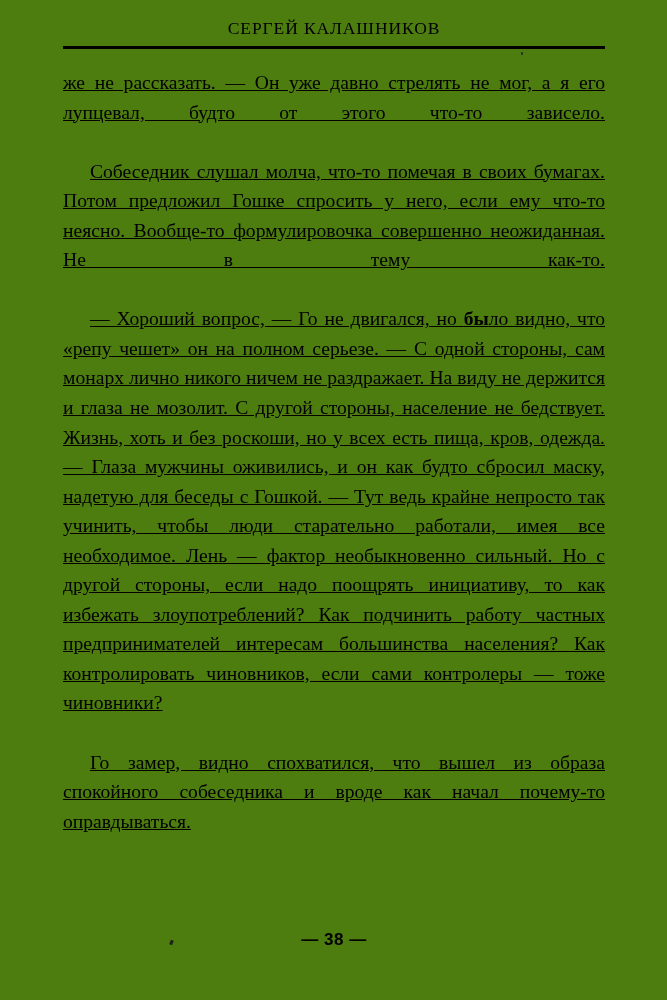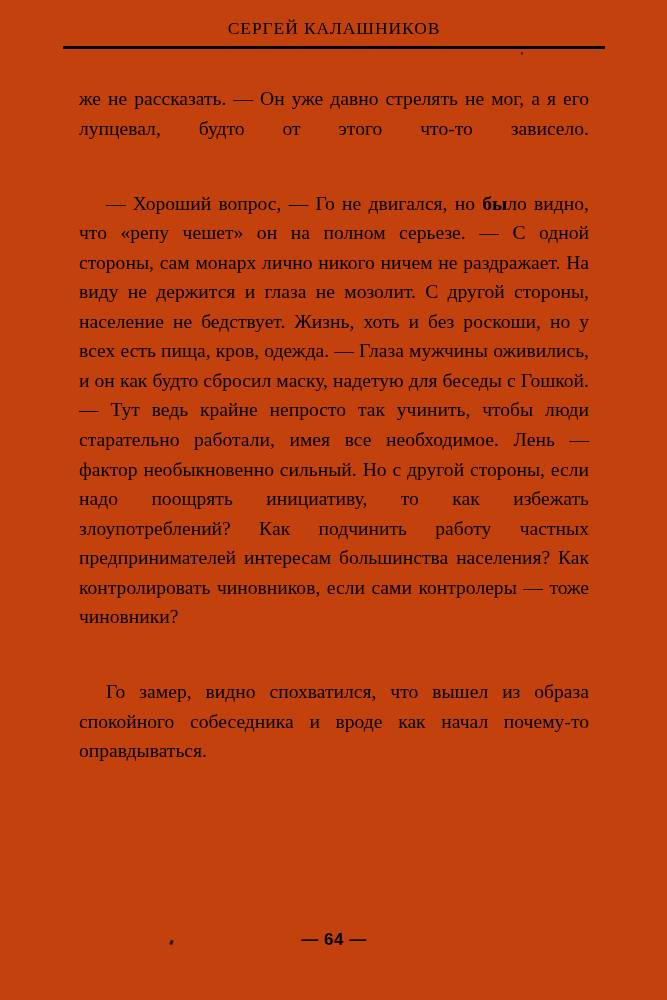--- a/index.html
+++ b/index.html
@@ -6,21 +6,21 @@
   html, body {
     margin: 0;
     padding: 0;
     background: #ffffff;
   }
 
   .page {
     position: relative;
     width: 667px;
     height: 1000px;
-    background: #c2410c;
+    background: #4d7c0f;
     overflow: hidden;
     font-family: "Liberation Serif", "DejaVu Serif", serif;
     color: #000000;
     -webkit-font-smoothing: none;
   }
 
   
   .running-head {
     position: absolute;
     left: 63px;
@@ -62,23 +62,24 @@
     width: 542px;
     font-size: 19.6px;
     line-height: 29.55px;
     text-align: justify;
     text-justify: inter-word;
     word-spacing: 0.1px;
     hyphens: manual;
   }
 
   .body-text p {
-    margin: 16px;
+    margin: 0;
     text-indent: 27px;
     text-align: justify;
+    text-decoration: underline;
   }
   
   .body-text p.cont {
     text-indent: 0;
   }
   
   .body-text p:after {
     content: "";
     display: inline-block;
     width: 100%;
@@ -122,25 +123,26 @@
   <div class="running-head">СЕРГЕЙ КАЛАШНИКОВ</div>
 
   <div class="head-rule"></div>
   <div class="rule-speck"></div>
 
   <div class="body-text">
 
     <p class="cont">же не рассказать. — Он уже давно стрелять не мог, а я его лупцевал, будто от этого что-то зависело.</p>
 
 
+    <p>Собеседник слушал молча, что-то помечая в своих бумагах. Потом предложил Гошке спросить у него, если ему что-то неясно. Вообще-то формулировочка совершенно неожиданная. Не в тему как-то.</p>
 
 
     <p><span>— Хороший вопрос, — Го не двигался, но </span><span class="inkbleed">бы</span><span>ло видно, что «репу чешет» он на полном серьезе. — С одной стороны, сам монарх лично никого ничем не раздражает. На виду не держится и глаза не мозолит. С другой стороны, население не бедствует. Жизнь, хоть и без роскоши, но у всех есть пища, кров, одежда. — Глаза мужчины оживились, и он как будто сбросил маску, надетую для беседы с Гошкой. — Тут ведь крайне непросто так учинить, чтобы люди старательно работали, имея все необходимое. Лень — фактор необыкновенно сильный. Но с другой стороны, если надо поощрять инициативу, то как избежать злоупотреблений? Как подчинить работу частных предпринимателей интересам большинства населения? Как контролировать чиновников, если сами контролеры — тоже чиновники?</span></p>
 
     <p>Го замер, видно спохватился, что вышел из образа спокойного собеседника и вроде как начал почему-то оправдываться.</p>
 
   </div>
 
   <div class="page-speck"></div>
 
-  <div class="folio">— 64 —</div>
+  <div class="folio">— 38 —</div>
 
 </div>
 
 </body></html>

